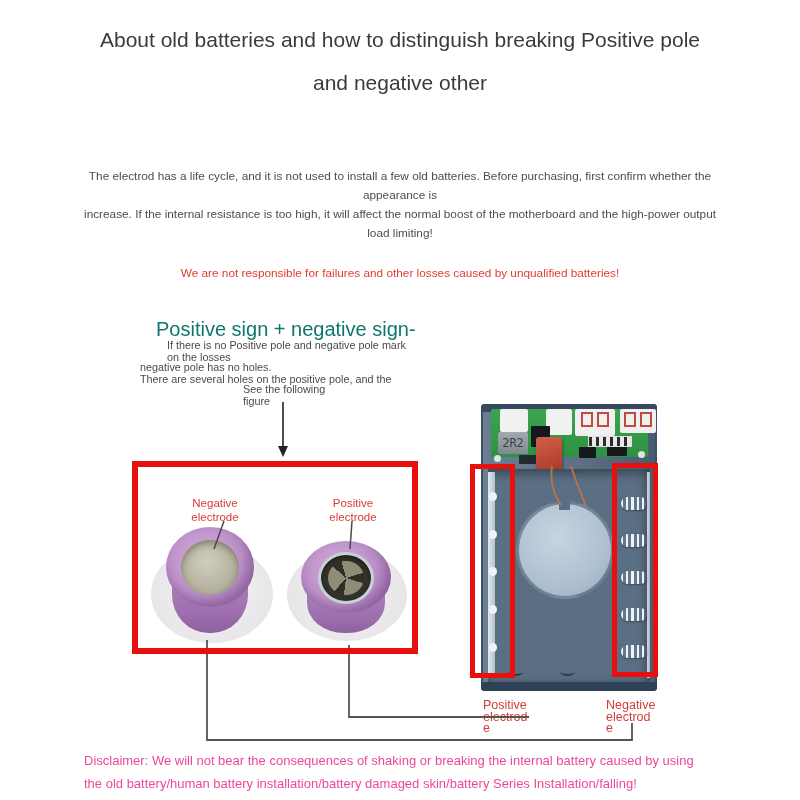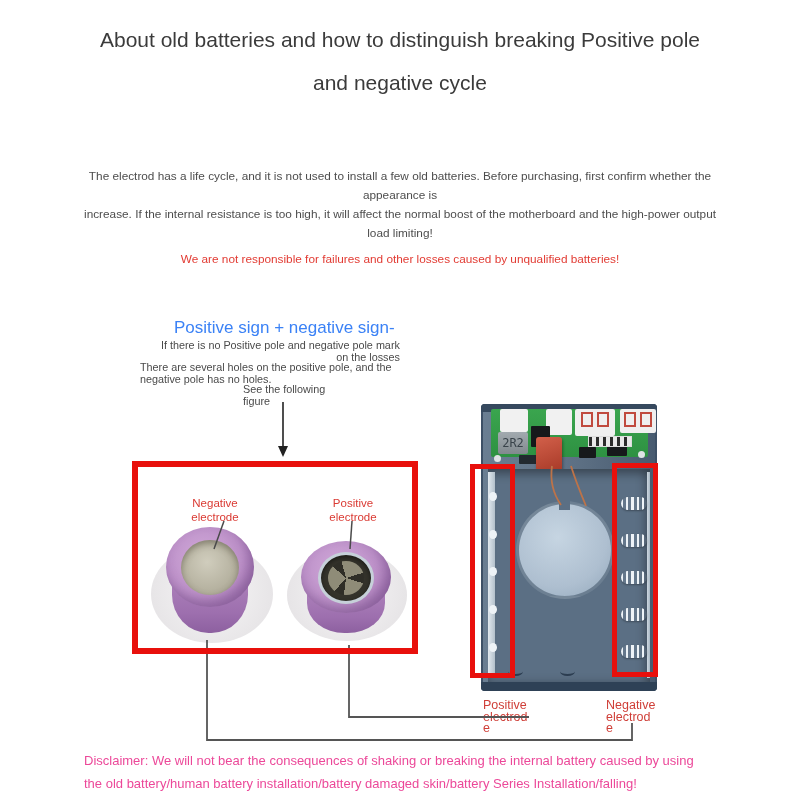--- a/index.html
+++ b/index.html
@@ -10,26 +10,26 @@
   .abs{position:absolute;}
 
   
   .title-line{left:0;width:800px;text-align:center;color:#3b3b3b;font-size:21px;}
   .title-l1{top:28px;}
   .title-l2{top:71px;}
 
   
   .intro{top:167px;left:75px;width:650px;text-align:center;color:#4d4d4d;
          font-size:11.8px;line-height:19px;}
-  .intro .warn{color:#e23b33;margin-top:7px;}
-
-  
-  .guide-heading{left:174px;top:318px;font-size:17px;color:#3b82f6;}
+  .intro .warn{color:#e23b33;margin-top:21px;}
+
+  
+  .guide-heading{left:156px;top:318px;font-size:20px;color:#0f766e;}
   .note{color:#4a4a4a;font-size:10.8px;line-height:11.5px;}
-  .note-no-mark{left:161px;top:340px;text-align:right;}
+  .note-no-mark{left:167px;top:340px;}
   .note-holes{left:140px;top:362px;}
   .note-see{left:243px;top:384px;}
 
   
   .red-box{border:6px solid #e8100c;z-index:6;background:transparent;}
   .photo-box{left:132px;top:461px;width:274px;height:181px;}
   .pb-rect{border-width:5px;}
   .pb-rect-left{left:470px;top:464px;width:35px;height:204px;}
   .pb-rect-right{left:612px;top:463px;width:36px;height:204px;}
 
@@ -116,36 +116,36 @@
   
   .disclaimer{left:84px;top:749px;width:670px;color:#ec4899;font-size:13px;line-height:23px;}
 
   
   .overlay{left:0;top:0;z-index:5;pointer-events:none;}
 </style>
 </head>
 <body>
 
 <div class="abs title-line title-l1">About old batteries and how to distinguish breaking Positive pole</div>
-<div class="abs title-line title-l2">and negative cycle</div>
+<div class="abs title-line title-l2">and negative other</div>
 
 <div class="abs intro">
   <div>The electrod has a life cycle, and it is not used to install a few old batteries. Before purchasing, first confirm whether the appearance is</div>
   <div>increase. If the internal resistance is too high, it will affect the normal boost of the motherboard and the high-power output load limiting!</div>
   <div class="warn">We are not responsible for failures and other losses caused by unqualified batteries!</div>
 </div>
 
 <div class="abs guide-heading">Positive sign + negative sign-</div>
 <div class="abs note note-no-mark">
   <div>If there is no Positive pole and negative pole mark</div>
   <div>on the losses</div>
 </div>
 <div class="abs note note-holes">
+  <div>negative pole has no holes.</div>
   <div>There are several holes on the positive pole, and the</div>
-  <div>negative pole has no holes.</div>
 </div>
 <div class="abs note note-see">
   <div>See the following</div>
   <div>figure</div>
 </div>
 
 <div class="abs backdrop backdrop-l"></div>
 <div class="abs backdrop backdrop-r"></div>
 
 <div class="abs bat bat-neg">

